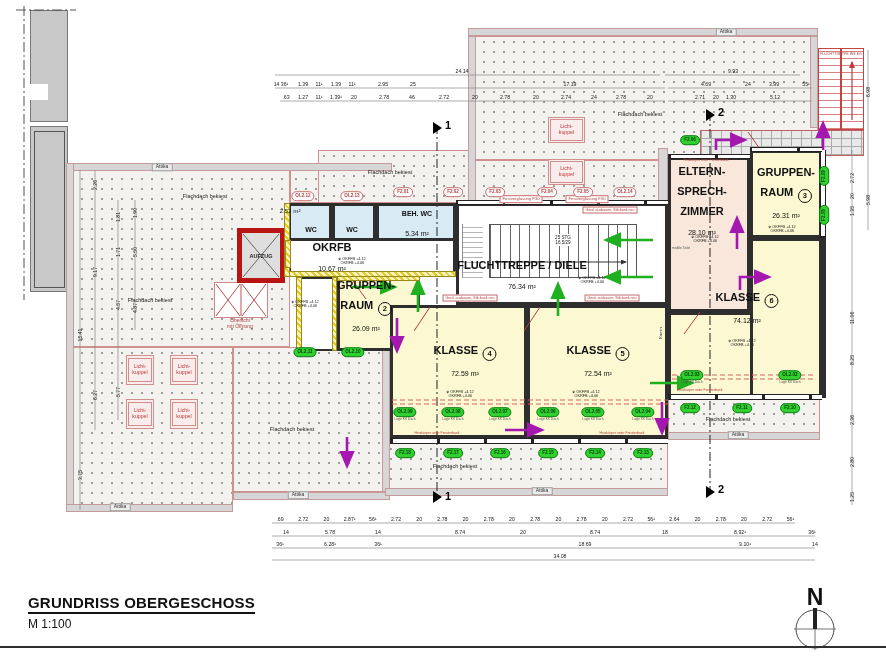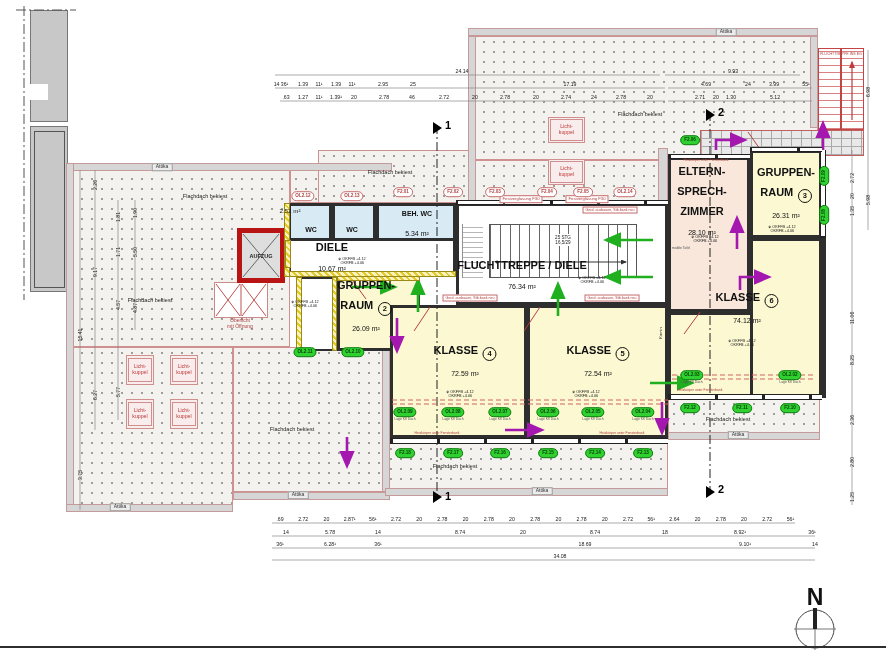--- a/index.html
+++ b/index.html
@@ -242,21 +242,21 @@
       <rect x="813" y="608" width="4" height="21" fill="#222"></rect>
     </g>
   </svg>
 
   <div class="rlabel" style="left:311px;top:227px"><span class="rname sm">WC</span></div>
   <div class="rlabel" style="left:352px;top:227px"><span class="rname sm">WC</span></div>
   <div class="rlabel" style="left:417px;top:221px">
     <span class="rname sm">BEH. WC</span><br>
     <span class="rarea">5.34 m²</span></div>
   <div class="rlabel" style="left:332px;top:256px">
-    <span class="rname">DIELE</span><br>
+    <span class="rname">OKRFB</span><br>
     <span class="rarea">10.67 m²</span></div>
   <div class="rlabel" style="left:522px;top:274px">
     <span class="rname">FLUCHTTREPPE / DIELE</span><br>
     <span class="rarea">76.34 m²</span></div>
   <div class="rlabel" style="left:366px;top:305px">
     <span class="rname">GRUPPEN-</span><br>
     <span class="rname">RAUM</span>
     <span class="circ">2</span><br>
     <span class="rarea">26.09 m²</span></div>
   <div class="rlabel" style="left:465px;top:360px">
@@ -292,20 +292,24 @@
   <div class="lbl red" style="left:841px;top:55px;font-size:3.6px">FLUCHTTREPPE INS EG</div>
   <div class="lbl rot" style="left:661px;top:333px;font-size:4px">Kamin</div>
   <div class="lbl" style="left:681px;top:249px;font-size:3.4px;color:#555">mobile Tafel</div>
 
   <div class="seclbl" style="left:445px;top:119px">1</div>
   <div class="seclbl" style="left:445px;top:490px">1</div>
   <div class="seclbl" style="left:718px;top:106px">2</div>
   <div class="seclbl" style="left:718px;top:483px">2</div>
 
   <div class="north-n" style="left:815px;top:584px">N</div>
+  <div style="position:absolute;left:28px;top:594px;z-index:50">
+    <div class="ttl">GRUNDRISS OBERGESCHOSS</div>
+    <div class="scl">M 1:100</div>
+  </div>
   <div style="position:absolute;left:0;top:646px;width:886px;height:2px;background:#2e2e2e;z-index:50"></div>
 <div class="lbl " style="left: 205px; top: 196px; font-size: 5.5px;">Flachdach bekiest</div>
     <div class="lbl " style="left: 150px; top: 300px; font-size: 5.5px;">Flachdach bekiest</div>
     <div class="lbl " style="left: 292px; top: 429px; font-size: 5.5px;">Flachdach bekiest</div>
     <div class="lbl " style="left: 390px; top: 172px; font-size: 5.5px;">Flachdach bekiest</div>
     <div class="lbl " style="left: 640px; top: 114px; font-size: 5.5px;">Flachdach bekiest</div>
     <div class="lbl " style="left: 455px; top: 466px; font-size: 5.5px;">Flachdach bekiest</div>
     <div class="lbl " style="left: 728px; top: 419px; font-size: 5.5px;">Flachdach bekiest</div>
     <div class="lbl attlbl" style="left: 162px; top: 167px;">Attika</div>
     <div class="lbl attlbl" style="left: 726px; top: 32px;">Attika</div>

